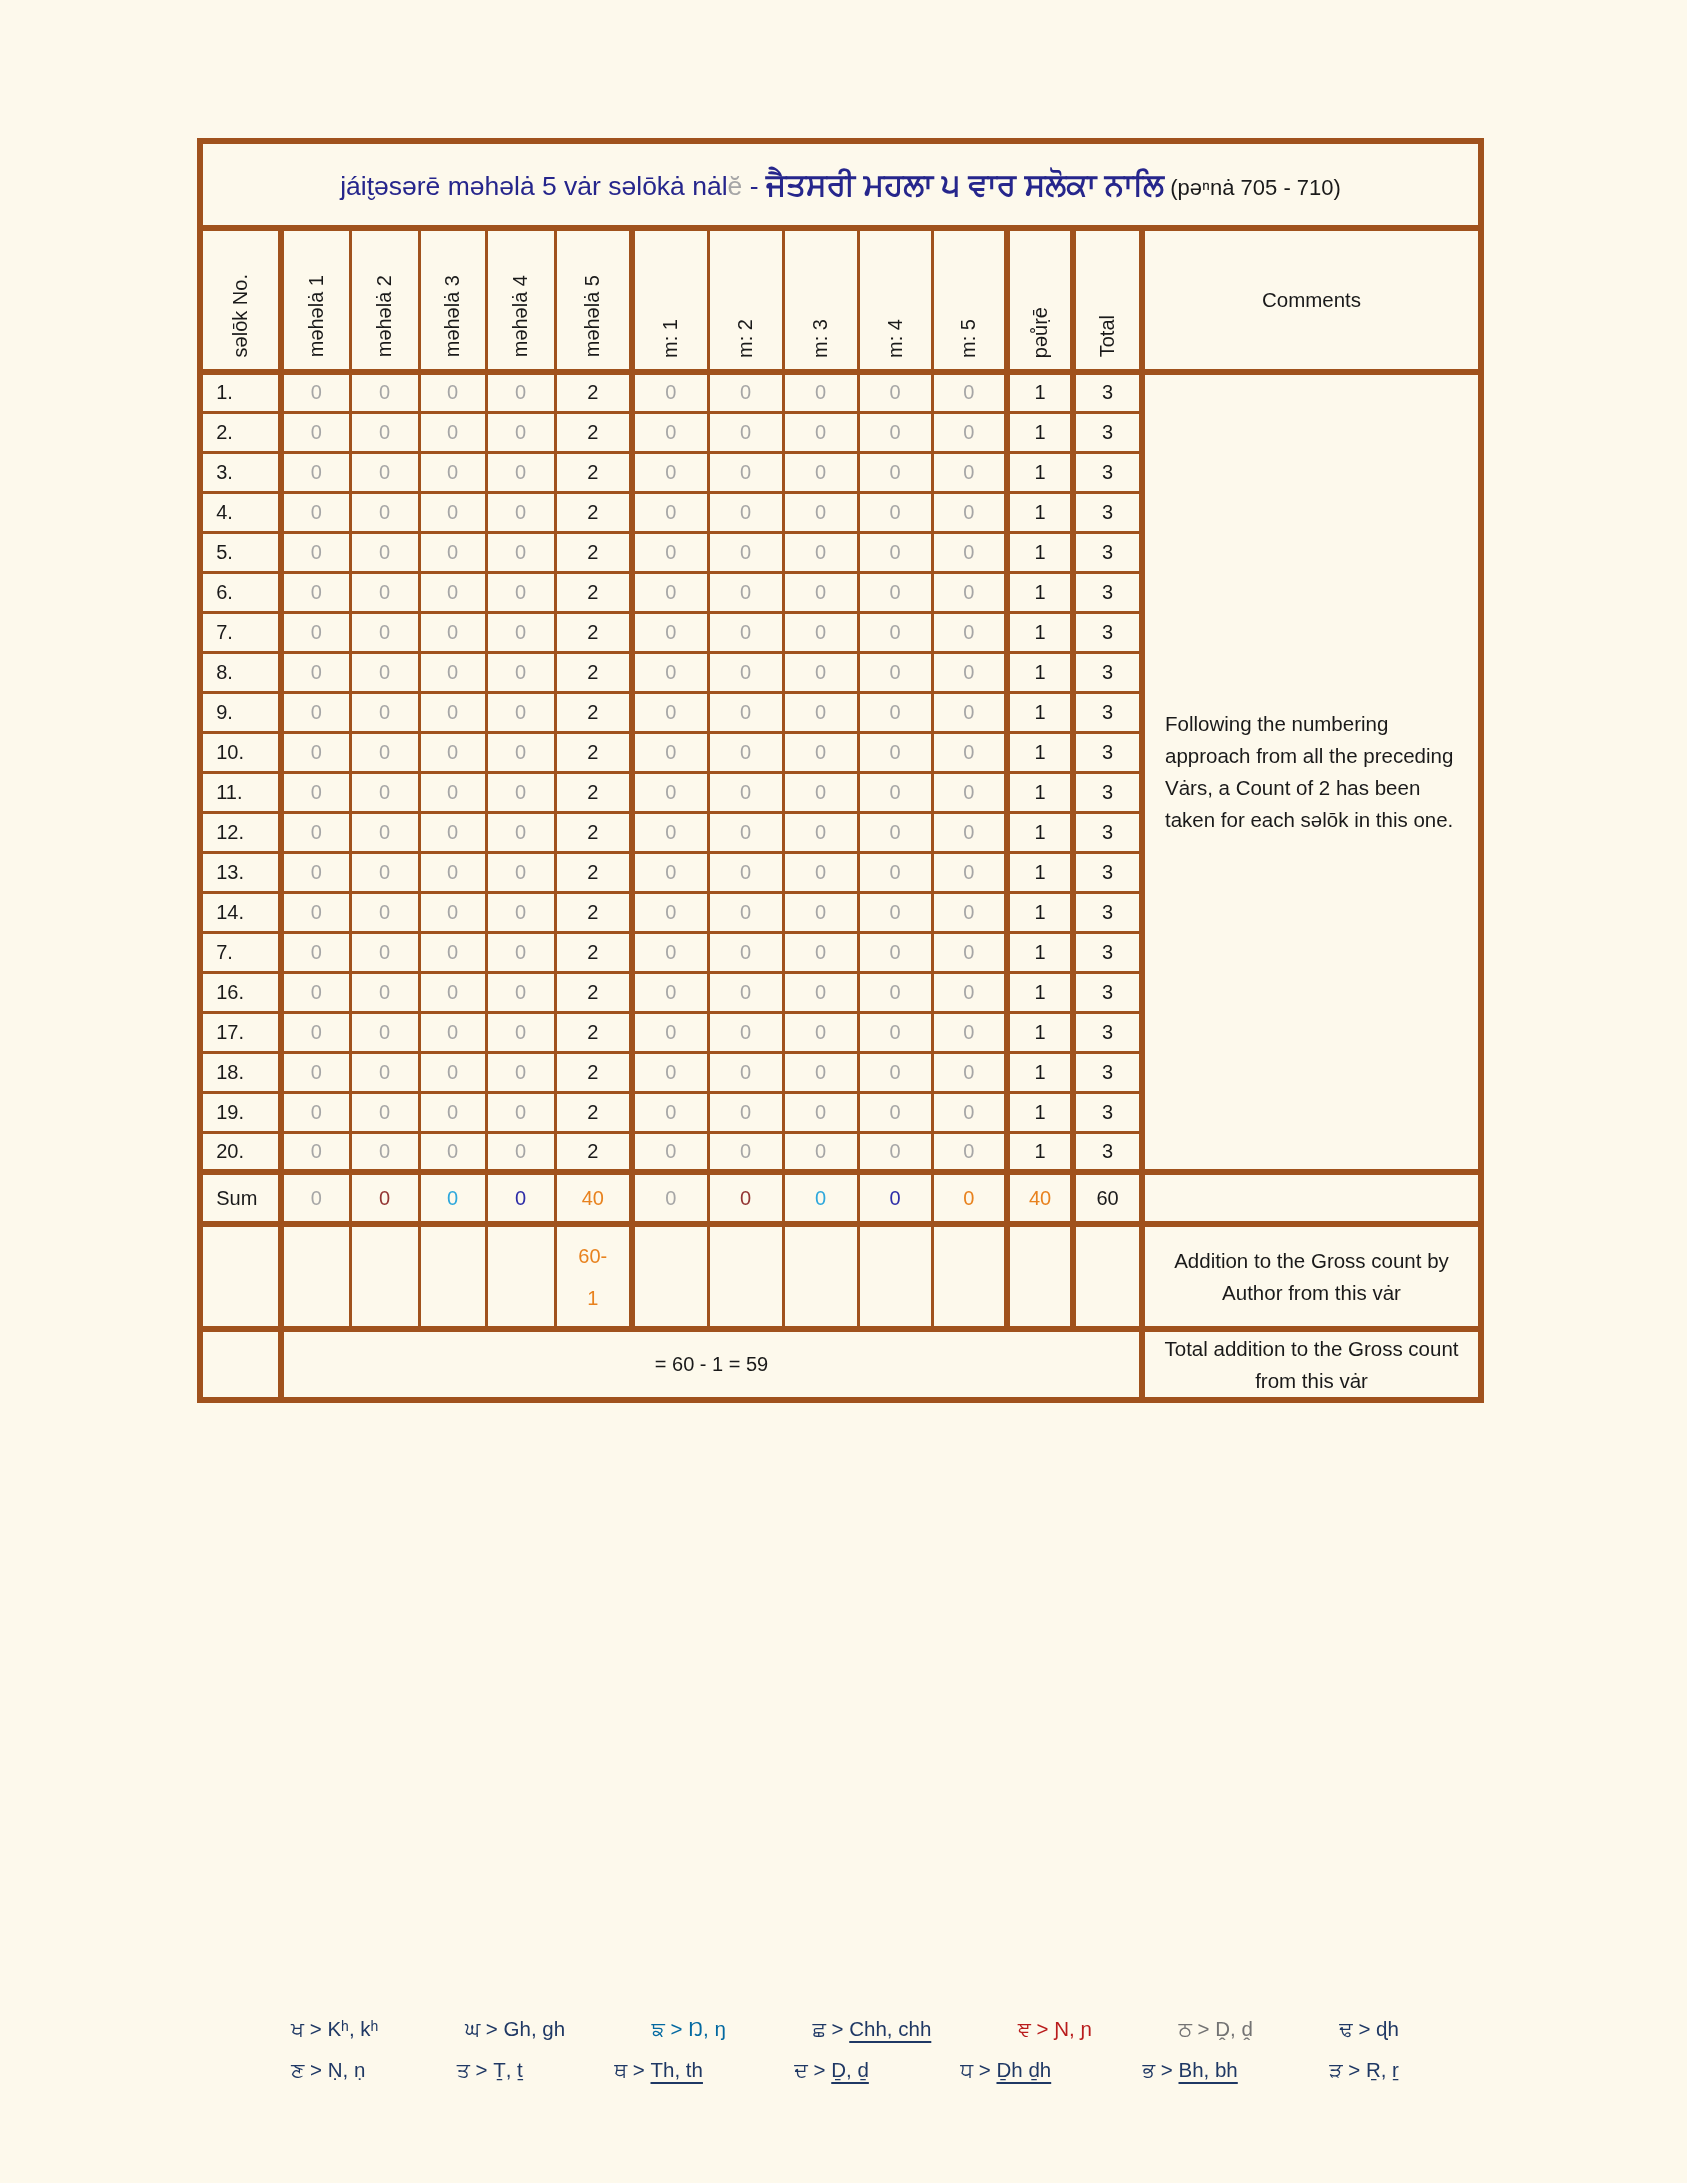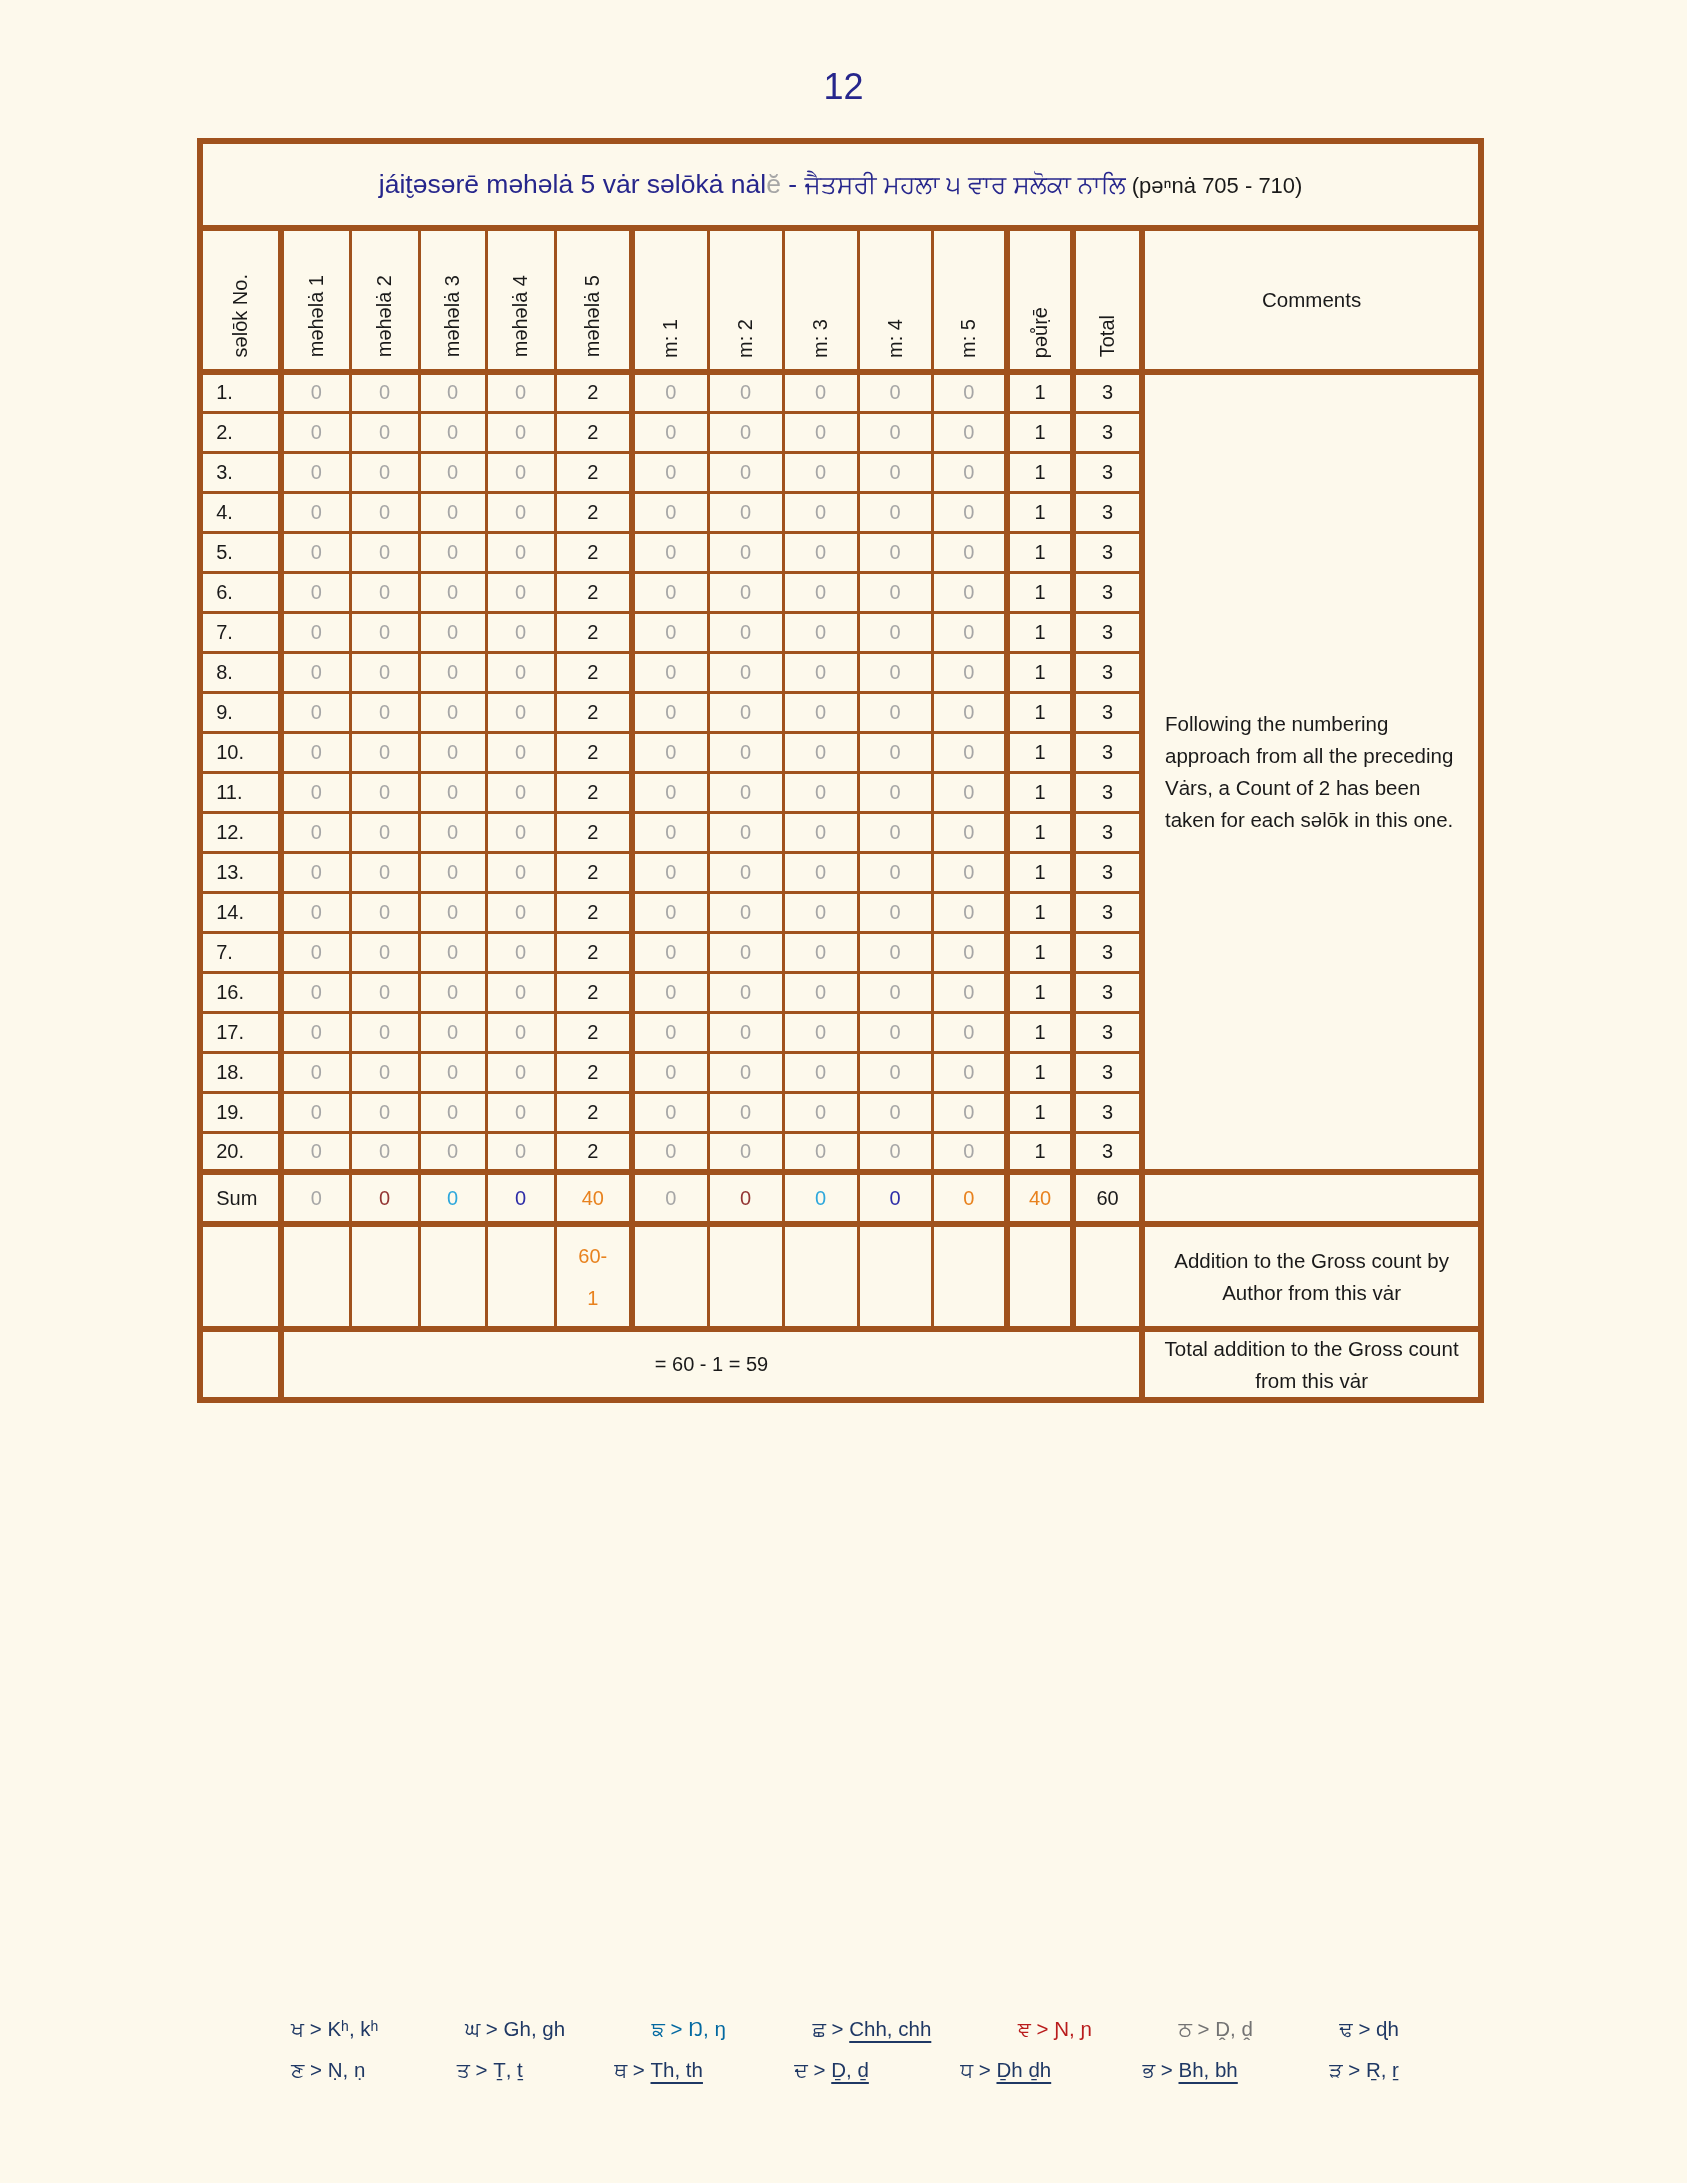--- a/index.html
+++ b/index.html
@@ -14,21 +14,21 @@
   table.main { position:absolute; left:197px; top:138px; width:1282px;
                border-collapse:collapse; table-layout:fixed;
                border:6px solid var(--border); }
   td { border:0 solid var(--border); font-family:"Liberation Sans","DejaVu Sans",sans-serif; }
   .b-r-thin  { border-right-width:3.3px; }
   .b-r-thick { border-right-width:6px; }
 
   tr.title-row { height:87px; }
   tr.title-row td { border-bottom:6px solid var(--border); text-align:center; vertical-align:middle; }
   .t-latin   { font-size:26.5px; }
-  .t-gurmukhi{ font-size:25px; font-weight:400; }
+  .t-gurmukhi{ font-size:31px; font-weight:700; }
   .t-pageref { font-size:22px; color:#1A1A1A; }
 
   tr.header-row { height:144px; }
   tr.header-row td { border-bottom:6px solid var(--border); }
   td.header-cell { vertical-align:bottom; text-align:center; padding-bottom:9.3px; }
   .vert { display:inline-block; writing-mode:vertical-rl; transform:rotate(180deg);
           white-space:nowrap; font-size:20px; }
   td.header-comments { vertical-align:middle; text-align:center; font-size:20.5px; }
 
   tr.data-row { height:40px; }
@@ -61,21 +61,20 @@
   .legend-row + .legend-row { margin-top:17px; }
   .legend-item { font-size:20.5px; white-space:nowrap; }
   .legend-item .g { font-weight:500; }
   .legend-item .m.u { text-decoration:underline; text-underline-offset:4.6px; }
 </style>
 </head>
 <body>
 
 <div id="page">
 
-  <div class="page-num" style="color: rgb(38, 38, 140);">12</div>
 
   <table class="main">
     <colgroup>
       <col style="width:81px">
         <col style="width:69px">
         <col style="width:69px">
       <col style="width:67px">
         <col style="width:69px">
         <col style="width:77px">
       <col style="width:76px">

